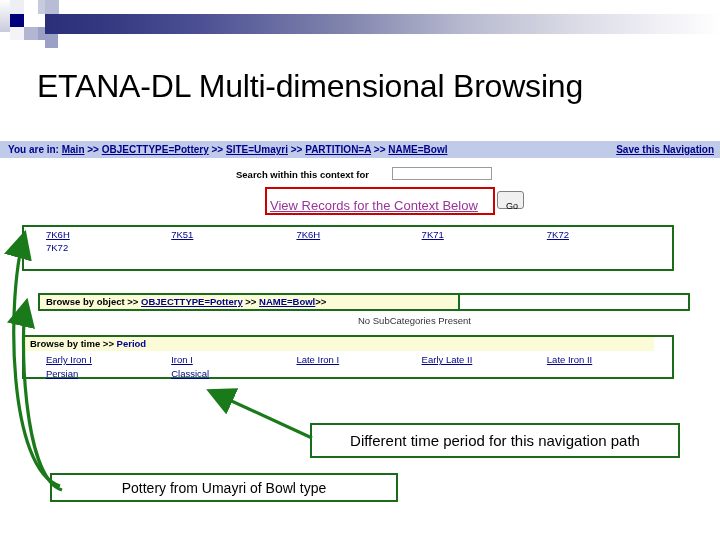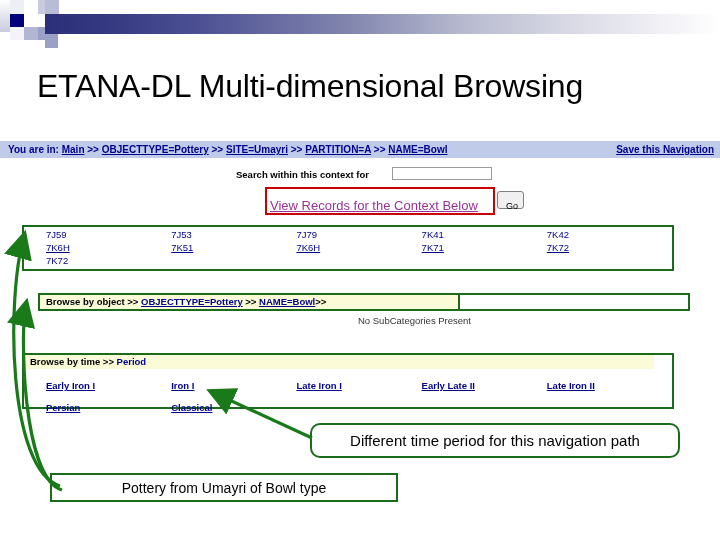--- a/index.html
+++ b/index.html
@@ -170,21 +170,21 @@
     overflow: hidden;
   }
   .facet-head .fv { color: #00008b; }
   .facet-head .fv-link { color: #00008b; text-decoration: underline; }
   .facet-head .sep { color: #000000; font-weight: bold; }
 
   #panel-space { top: 84px; height: 46px; }
   #panel-space .facet-head { width: 400px; border-right: 2px solid #1a6b1a; }
   #panel-object { top: 152px; height: 18px; margin-left: 16px; }
   #panel-object .facet-head { width: 420px; border-right: 2px solid #1a6b1a; }
-  #panel-time { top: 212px; height: 56px; }
+  #panel-time { top: 194px; height: 44px; }
   #panel-time .facet-head { width: 630px; }
 
   .facet-body {
     position: relative;
     font-size: 9.5px;
     color: #00008b;
   }
   .grid-row {
     display: flex;
     padding-left: 22px;
@@ -203,40 +203,39 @@
     font-size: 9.5px;
     color: #333333;
     white-space: nowrap;
     padding-left: 36px;
   }
 
   
   .time-row {
     display: flex;
     padding-left: 22px;
-    margin-top: 11px;
-    font-weight: bold;
+    margin-top: 3px;
   }
   .time-cell { width: 137px; white-space: nowrap; }
   .time-link { color: #00008b; text-decoration: underline; font-size: 9.5px; }
 
   
   .callout {
     position: absolute;
     border: 2px solid #1a6b1a;
     background: #ffffff;
     box-sizing: border-box;
     font-size: 15px;
     color: #000000;
     display: flex;
     align-items: center;
     justify-content: center;
     white-space: nowrap;
   }
-  #callout-time   { left: 310px; top: 423px; width: 370px; height: 35px; border-radius: 10px; }
+  #callout-time   { left: 310px; top: 423px; width: 370px; height: 35px; }
   #callout-pottery{ left: 50px;  top: 473px; width: 348px; height: 29px; font-size: 14px; }
 
   
   #arrows {
     position: absolute;
     left: 0; top: 0;
     width: 720px; height: 540px;
     pointer-events: none;
   }
 </style>
@@ -272,27 +271,20 @@
     <div id="search-label">Search within this context for</div>
     <input id="search-input" type="text" placeholder="" style="">
     <button id="go-button">Go</button>
   </div>
 
   <div id="view-records-box"></div>
   <a id="view-records-link" href="#">View Records for the Context Below</a>
 
   <div class="facet-panel" id="panel-space">
     <div class="facet-body">
-        <div class="grid-row">
-          <div class="grid-cell"><span class="cell-plain">7J59</span></div>
-          <div class="grid-cell"><span class="cell-plain">7J53</span></div>
-          <div class="grid-cell"><span class="cell-plain">7J79</span></div>
-          <div class="grid-cell"><span class="cell-plain">7K41</span></div>
-          <div class="grid-cell"><span class="cell-plain">7K42</span></div>
-        </div>
         <div class="grid-row">
           <div class="grid-cell"><a class="cell-link" href="#">7K6H</a></div>
           <div class="grid-cell"><a class="cell-link" href="#">7K51</a></div>
           <div class="grid-cell"><a class="cell-link" href="#">7K6H</a></div>
           <div class="grid-cell"><a class="cell-link" href="#">7K71</a></div>
           <div class="grid-cell"><a class="cell-link" href="#">7K72</a></div>
         </div>
         <div class="grid-row">
           <div class="grid-cell"><span class="cell-plain">7K72</span></div>
           <div class="grid-cell"></div>

